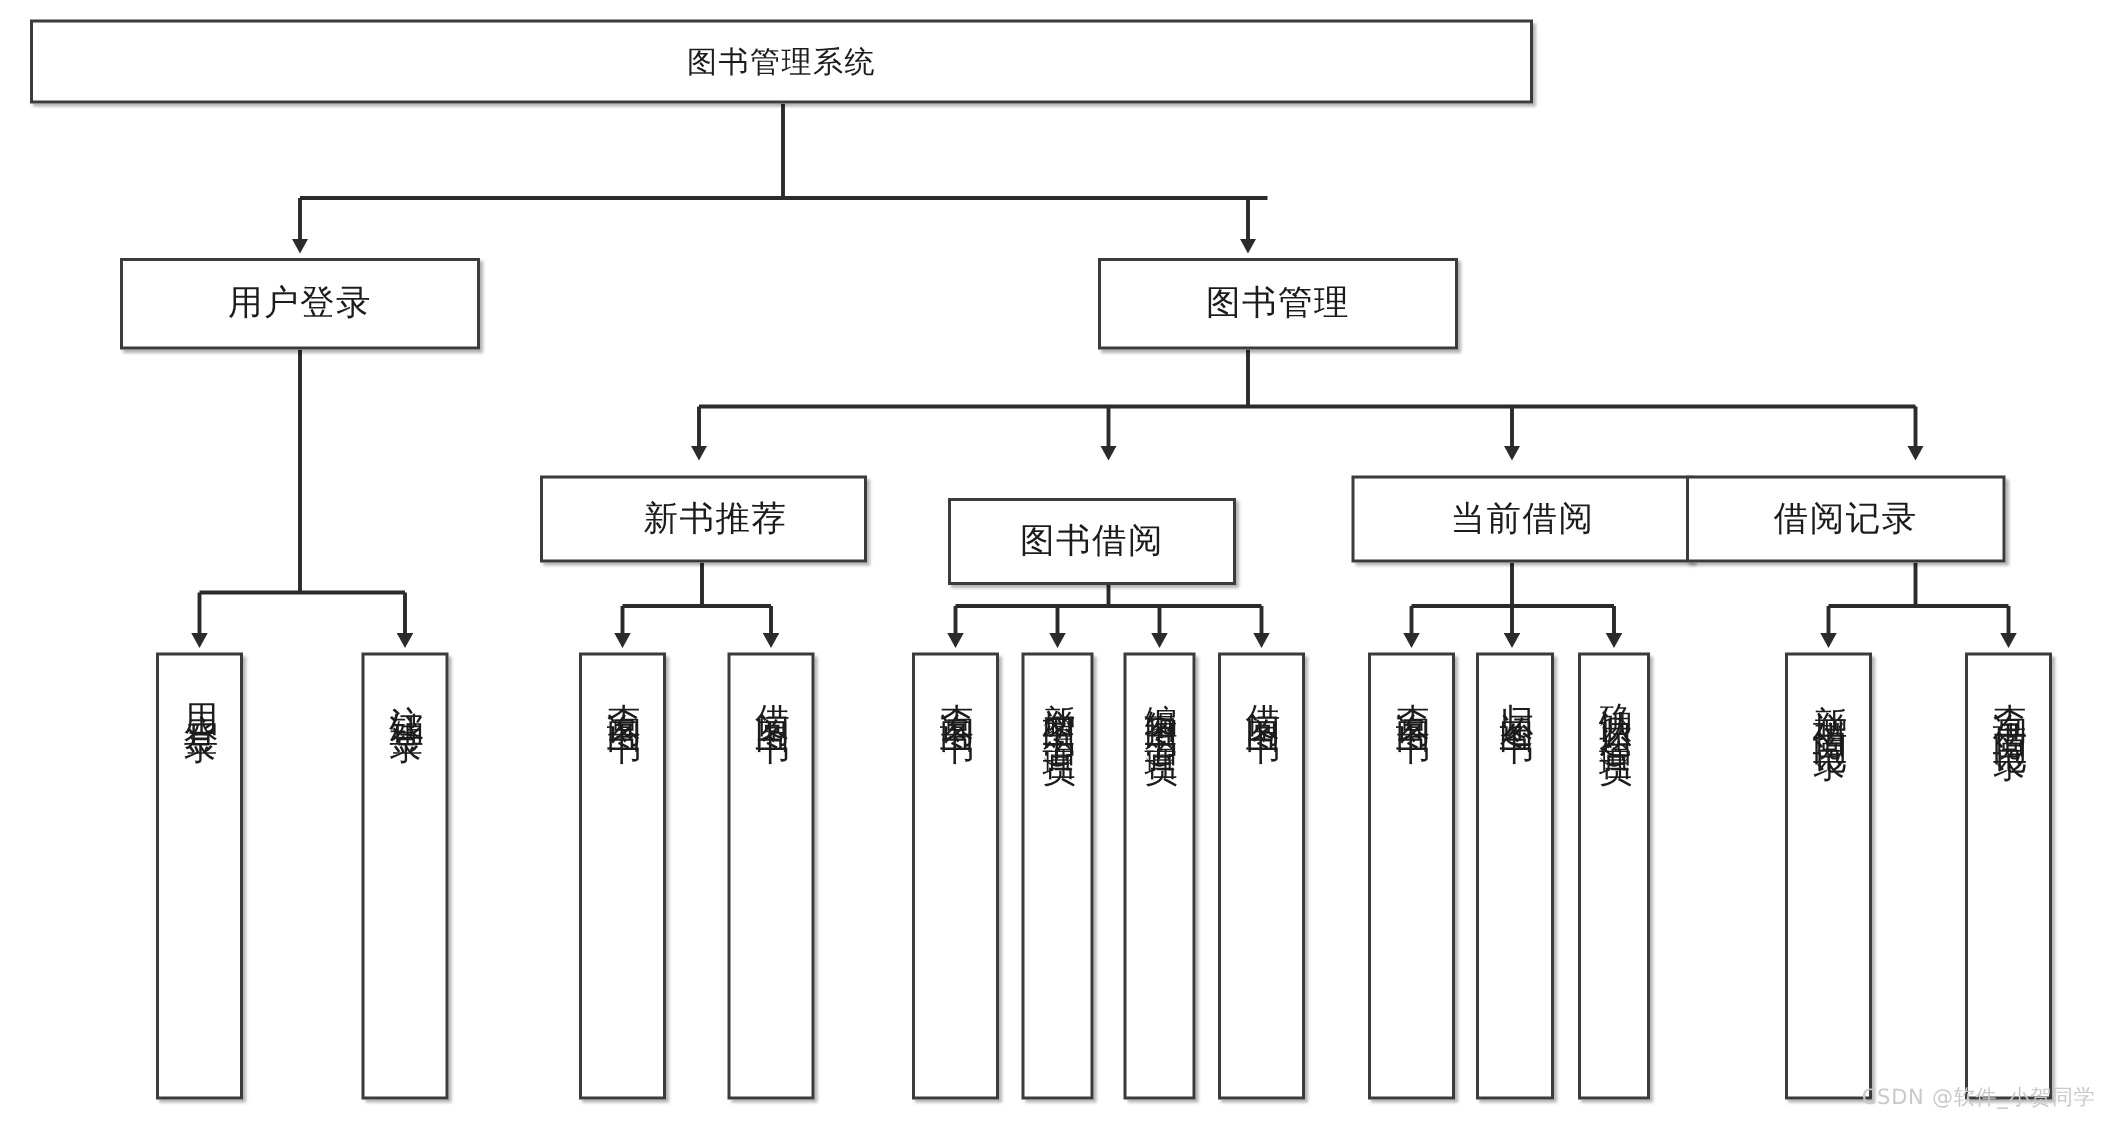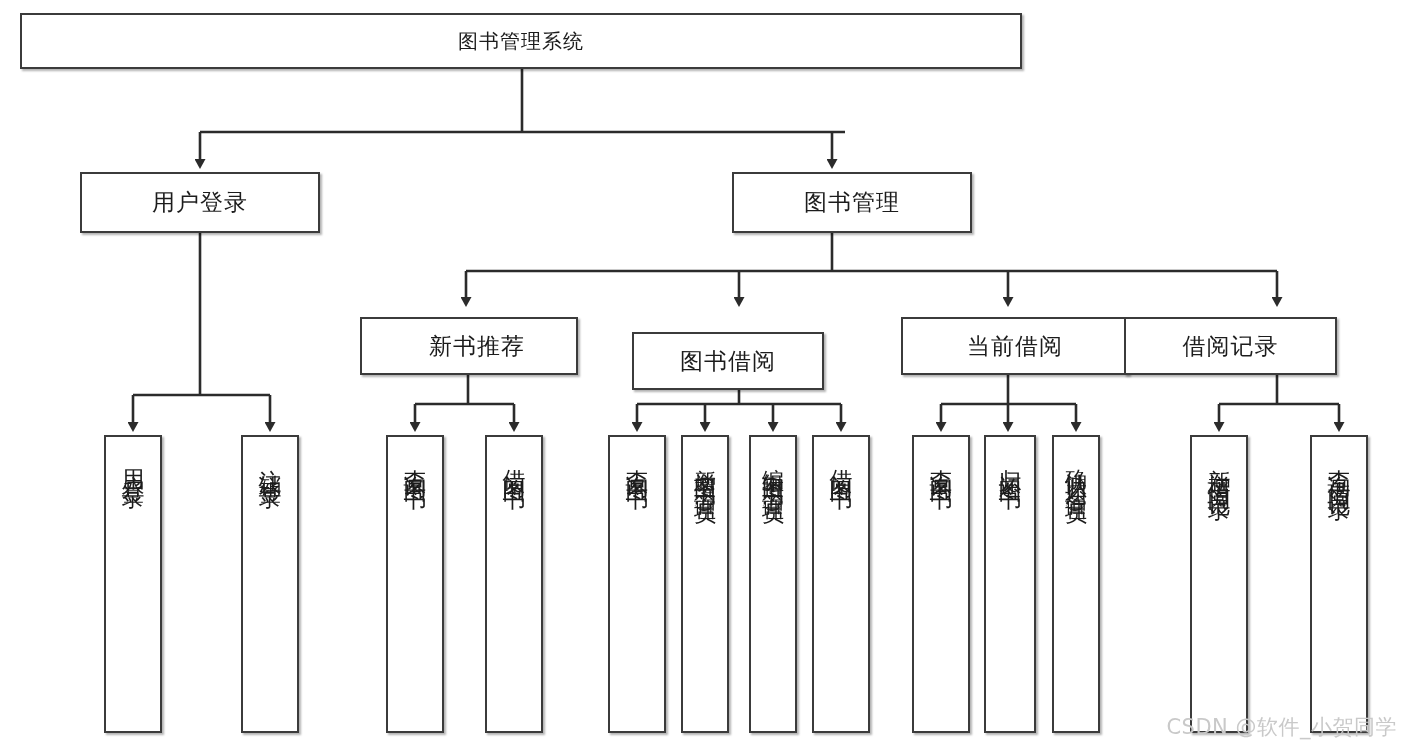--- a/index.html
+++ b/index.html
@@ -45,21 +45,21 @@
     letter-spacing:6px;
     line-height:1;
     white-space:nowrap;
   }
   .node.v.narrow .label{font-size:22px;letter-spacing:5px;}
 
   #watermark{
     position:absolute;
     right:8px;
     bottom:6px;
-    font-size:21px;
+    font-size:14px;
     color:#c9c9c9;
     letter-spacing:0.5px;
     user-select:none;
     white-space:nowrap;
   }
 </style>
 </head>
 <body>
 
 <div id="diagram-root">

